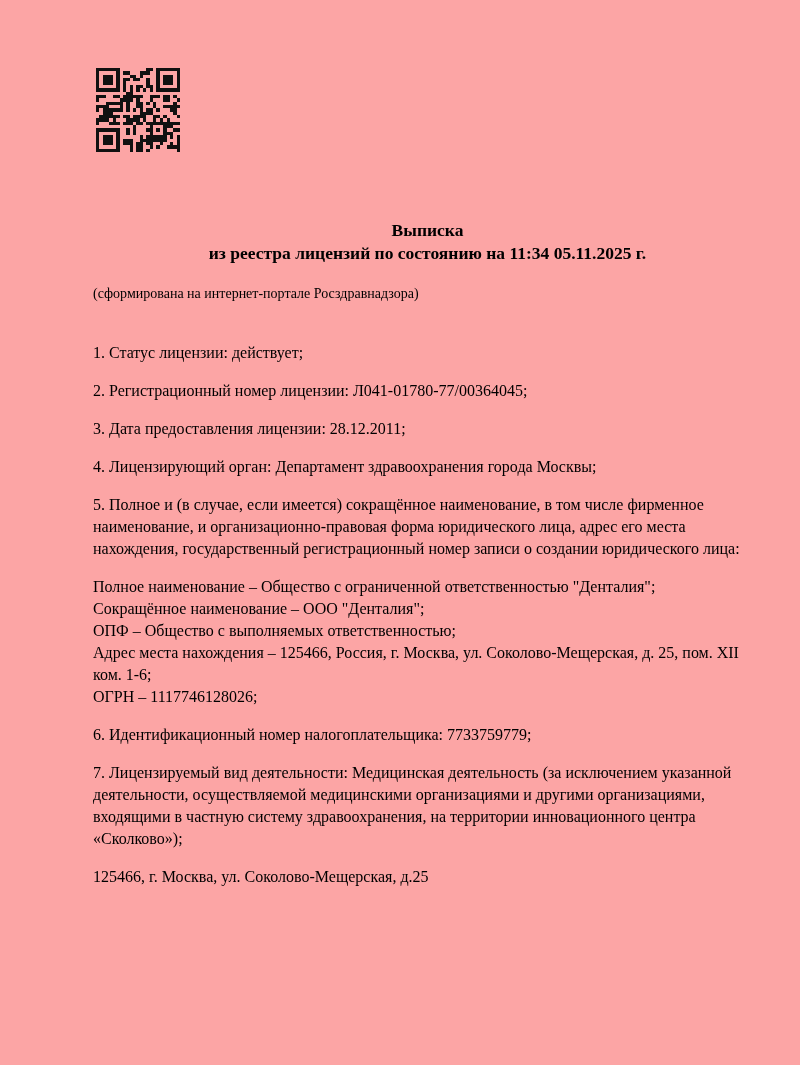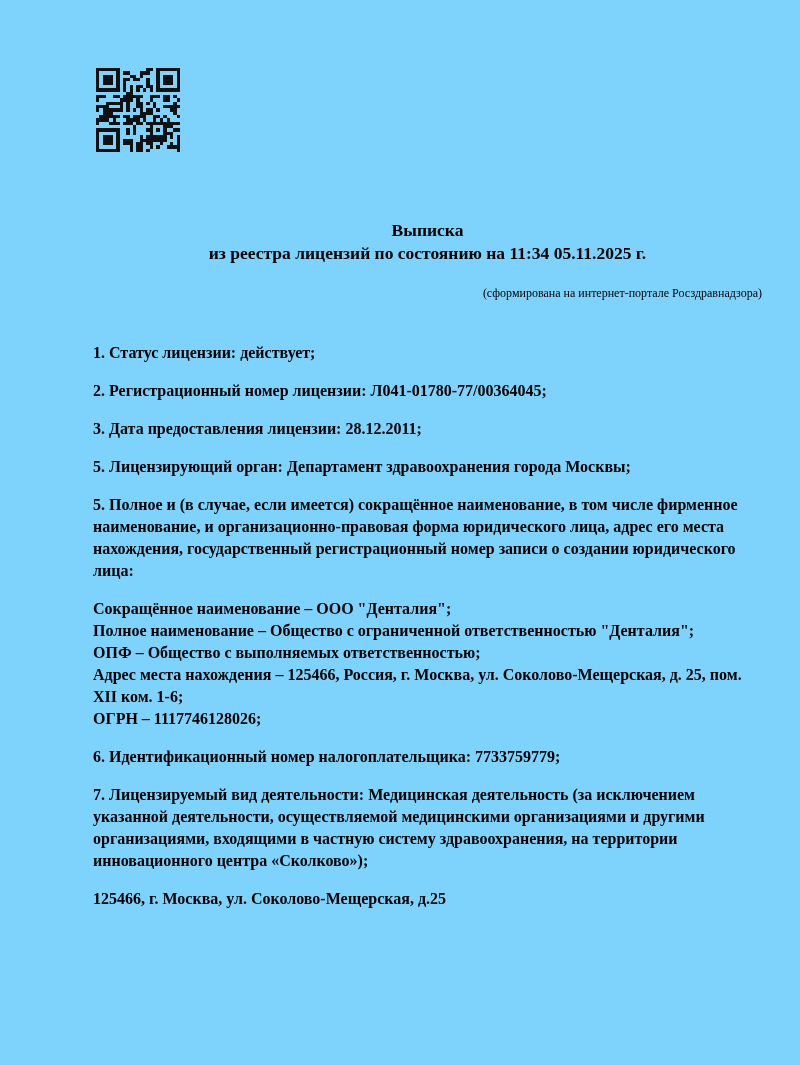--- a/index.html
+++ b/index.html
@@ -1,20 +1,20 @@
 <!DOCTYPE html>
 <html lang="ru"><head>
 <meta charset="utf-8">
 <style>
   html, body { margin: 0; padding: 0; background: #ffffff; }
   .page {
     position: relative;
     width: 800px;
     height: 1065px;
-    background: #7dd3fc;
+    background: #fca5a5;
     color: #000000;
     font-family: "Liberation Serif", "DejaVu Serif", serif;
     overflow: hidden;
   }
   .qr {
     position: absolute;
     left: 95px;
     top: 68px;
     width: 86px;
     height: 84px;
@@ -27,29 +27,27 @@
   }
   .title-block {
     margin-top: 219px;
     text-align: center;
     font-weight: bold;
     font-size: 17.5px;
     line-height: 23px;
   }
   .gen-note {
     margin-top: 21px;
-    text-align: right;
-    font-size: 12px;
+    font-size: 14px;
     line-height: 15px;
   }
   .body-text {
     margin-top: 41px;
     font-size: 16px;
     line-height: 22px;
-    font-weight: bold;
   }
   .para { margin: 0 0 16px 0; }
   .line-block { margin: 0 0 16px 0; }
   .line-block .ln { margin: 0; }
 </style>
 </head>
 <body>
 
 <div class="page">
 
@@ -378,26 +376,26 @@
       <div>Выписка</div>
       <div>из реестра лицензий по состоянию на 11:34 05.11.2025 г.</div>
     </div>
 
     <div class="gen-note">(сформирована на интернет-портале Росздравнадзора)</div>
 
     <div class="body-text">
       <p class="para">1. Статус лицензии: действует;</p>
       <p class="para">2. Регистрационный номер лицензии: Л041-01780-77/00364045;</p>
       <p class="para">3. Дата предоставления лицензии: 28.12.2011;</p>
-      <p class="para">5. Лицензирующий орган: Департамент здравоохранения города Москвы;</p>
+      <p class="para">4. Лицензирующий орган: Департамент здравоохранения города Москвы;</p>
       <p class="para">5. Полное и (в случае, если имеется) сокращённое наименование, в том числе фирменное наименование, и организационно-правовая форма юридического лица, адрес его места нахождения, государственный регистрационный номер записи о создании юридического лица:</p>
 
       <div class="line-block">
+        <p class="ln">Полное наименование – Общество с ограниченной ответственностью "Денталия";</p>
         <p class="ln">Сокращённое наименование – ООО "Денталия";</p>
-        <p class="ln">Полное наименование – Общество с ограниченной ответственностью "Денталия";</p>
         <p class="ln">ОПФ – Общество с выполняемых ответственностью;</p>
         <p class="ln">Адрес места нахождения – 125466, Россия, г. Москва, ул. Соколово-Мещерская, д. 25, пом. XII ком. 1-6;</p>
         <p class="ln">ОГРН – 1117746128026;</p>
       </div>
 
       <p class="para">6. Идентификационный номер налогоплательщика: 7733759779;</p>
       <p class="para">7. Лицензируемый вид деятельности: Медицинская деятельность (за исключением указанной деятельности, осуществляемой медицинскими организациями и другими организациями, входящими в частную систему здравоохранения, на территории инновационного центра «Сколково»);</p>
       <p class="para">125466, г. Москва, ул. Соколово-Мещерская, д.25</p>
     </div>
 

